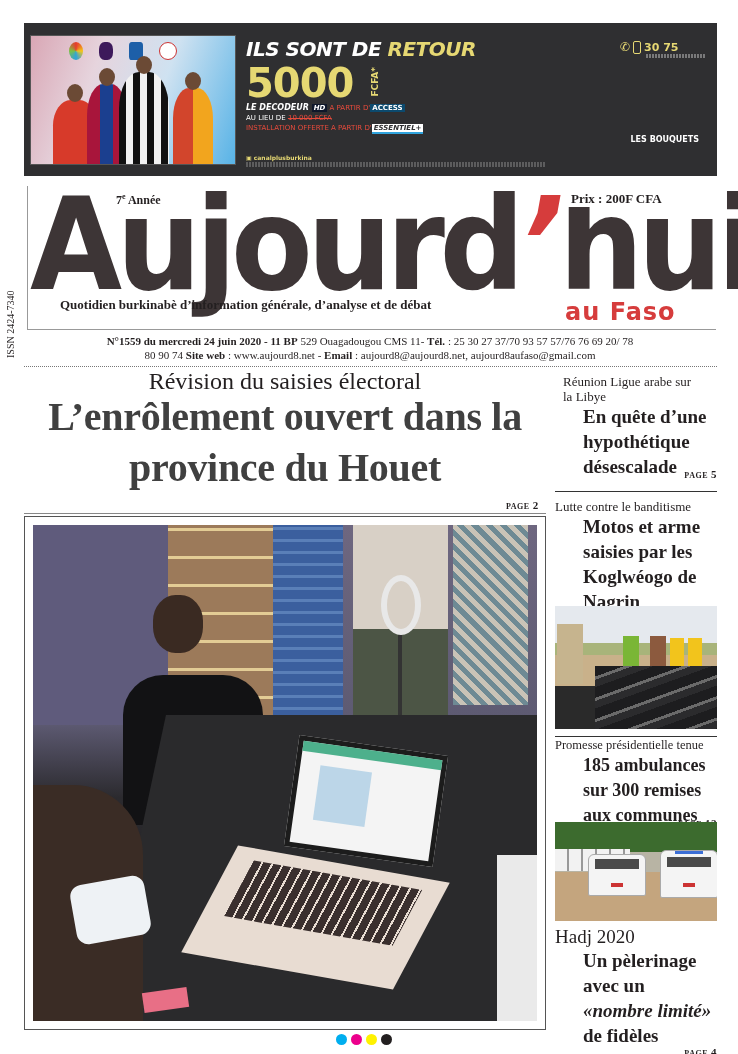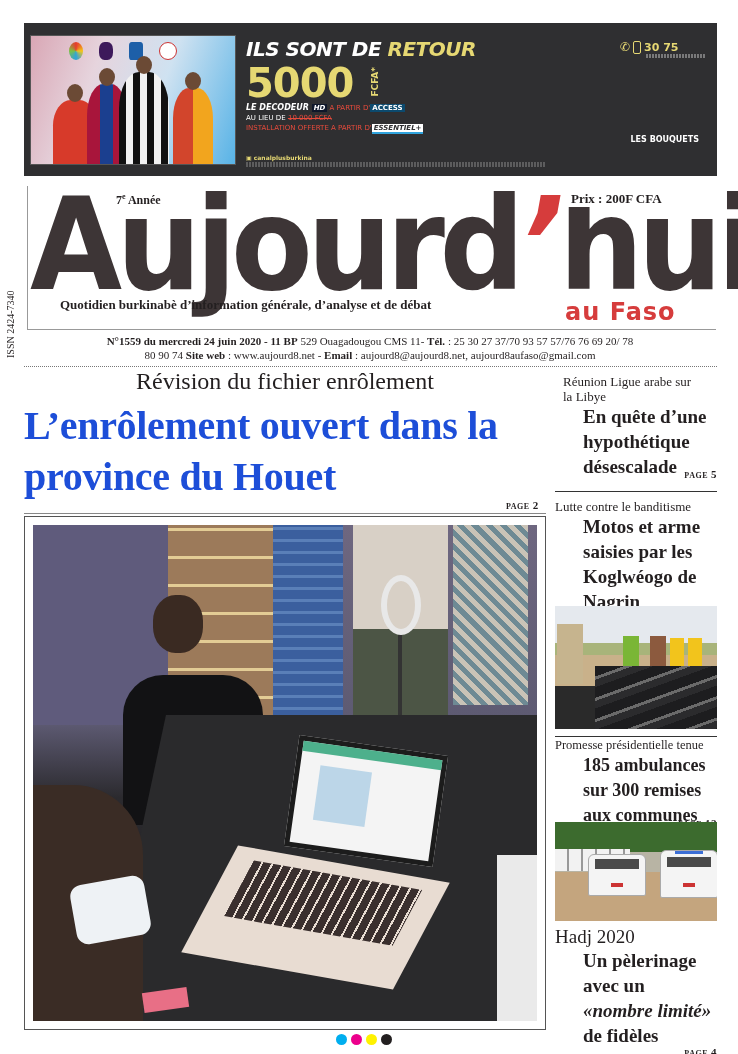--- a/index.html
+++ b/index.html
@@ -84,22 +84,22 @@
   .info {
     position: absolute; left: 100px; top: 334px; width: 540px; text-align: center;
     font-size: 11px; line-height: 14px; color: #231f20;
   }
   .info b { font-weight: bold; }
   .dotted-sep { position: absolute; left: 24px; top: 366px; width: 693px; border-top: 1px dotted #777; }
 
   
   .kicker-main { position: absolute; left: 24px; top: 368px; width: 522px; text-align: center; font-size: 24px; color: #231f20; }
   .headline-main {
-    position: absolute; left: 24px; top: 400px; width: 522px; text-align: left;
-    font-size: 40px; font-weight: bold; line-height: 51px; color: #1d4ed8; letter-spacing: -0.3px;
+    position: absolute; left: 24px; top: 391px; width: 522px; text-align: center;
+    font-size: 40px; font-weight: bold; line-height: 51px; color: #404040; letter-spacing: -0.3px;
   }
   .page-ref { font-family: "Liberation Serif", serif; font-size: 8px; font-weight: bold; letter-spacing: 0.5px; white-space: nowrap; }
   .page-ref .num { font-size: 11px; margin-left: 3px; }
   .page-main { position: absolute; left: 506px; top: 499px; }
   .sep-main { position: absolute; left: 24px; top: 513px; width: 522px; border-top: 1px solid #888; }
 
   .photo-frame {
     position: absolute; left: 24px; top: 516px; width: 522px; height: 514px;
     border: 1px solid #555; padding: 8px;
   }
@@ -176,21 +176,21 @@
 <div class="annee"><span>7</span><sup>e</sup><span> Année</span></div>
 <div class="prix">Prix : 200F CFA</div>
 <div class="tagline">Quotidien burkinabè d’information générale, d’analyse et de débat</div>
 <div class="aufaso">au Faso</div>
 
 <div class="info">
   <b>N°1559 du mercredi 24 juin 2020 -</b><b> 11 BP</b><span> 529 Ouagadougou CMS 11-  </span><b>Tél.</b><span> : 25 30 27 37/70 93 57 57/76 76 69 20/ 78 80 90 74  </span><b>Site web</b><span> : www.aujourd8.net - </span><b>Email</b><span> : aujourd8@aujourd8.net, aujourd8aufaso@gmail.com</span>
 </div>
 <div class="dotted-sep"></div>
 
-<div class="kicker-main">Révision du fichier enrôlement</div>
+<div class="kicker-main">Révision du saisies électoral</div>
 <div class="headline-main">L’enrôlement ouvert dans la province du Houet</div>
 <div class="page-ref page-main"><span>PAGE</span><span class="num">2</span></div>
 <div class="sep-main"></div>
 
 <div class="photo-frame">
   <div class="photo-main">
 
     <div style="position:absolute;left:0;top:0;width:135px;height:200px;background:#5f5b7c;"></div>
 
     <div style="position:absolute;left:135px;top:0;width:105px;height:230px;background:repeating-linear-gradient(0deg,#e3cc95 0 3px,#9c7a5a 3px 28px),#9c7a5a;"></div>

